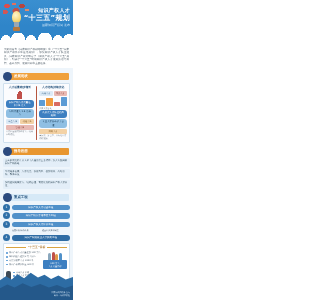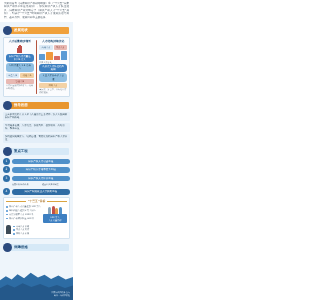--- a/index.html
+++ b/index.html
@@ -131,20 +131,34 @@
   .mt2{position:absolute;bottom:0;left:0;right:0;height:26px;background:#24588a;
       clip-path:polygon(0% 55%,10% 40%,20% 52%,31% 36%,43% 50%,55% 38%,67% 52%,78% 42%,89% 54%,100% 44%,100% 100%,0% 100%);}
   .ftxt{position:absolute;right:3px;bottom:3px;text-align:right;}
   .ftxt div{font-size:2px;line-height:2.8px;color:#cfe2f2;}
 </style>
 </head>
 <body>
 
 <div class="poster">
 
+  <div class="hero">
+    <div class="art">
+      <div class="burst"></div>
+      <div class="bulb"></div>
+      <div class="bulb-base"></div>
+      <div class="bskt"></div>
+    </div>
+    <div class="titlewrap">
+      <div class="t1">知识产权人才</div>
+      <div class="t2">“十三五”规划</div>
+      <div class="tsub">国家知识产权局 发布</div>
+    </div>
+    <div class="cloudband"></div>
+  </div>
 
   <div class="lead">
     <p>为贯彻落实《国家知识产权战略纲要》和《“十三五”国家知识产权保护和运用规划》，加快知识产权人才队伍建设，国家知识产权局制定了《知识产权人才“十三五”规划》，明确了“十三五”时期知识产权人才发展的指导思想、基本原则、发展目标和主要任务。</p>
   </div>
 
   <div class="sec">
     <div class="secbar"></div>
     <div class="secdot"></div>
     <div class="sectxt">发展现状</div>
   </div>

